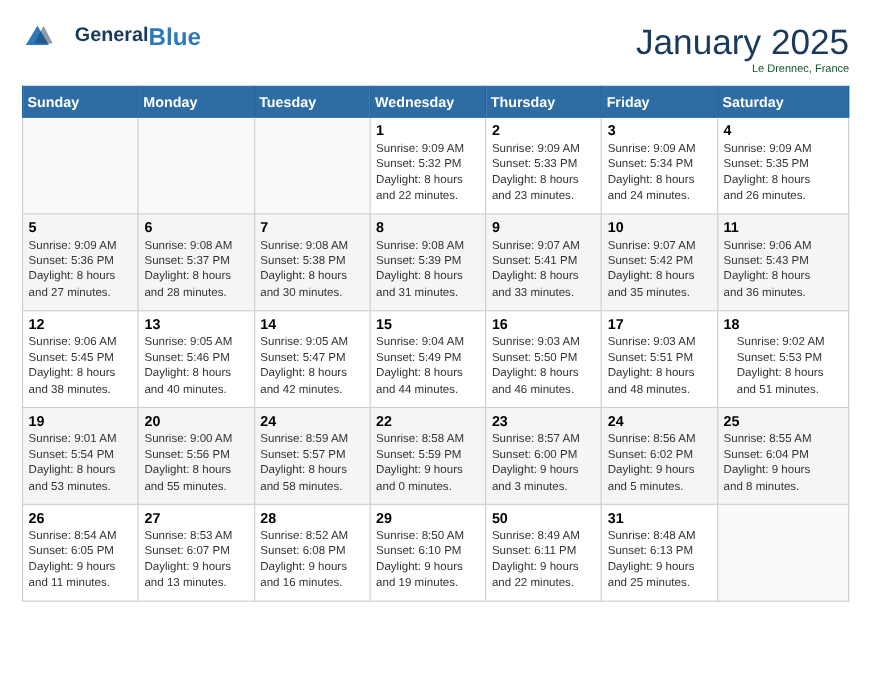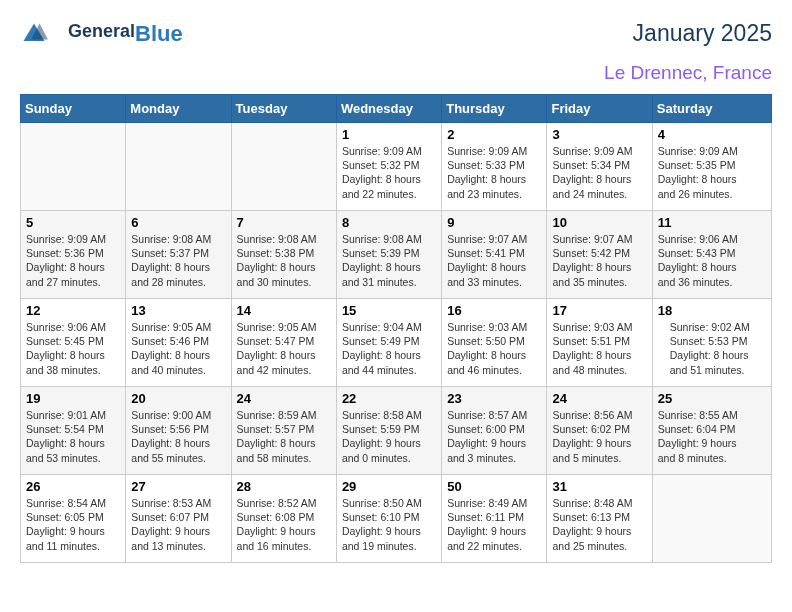--- a/index.html
+++ b/index.html
@@ -34,28 +34,28 @@
       line-height: 1.1;
     }
     .logo-icon {
       width: 28px;
       height: 28px;
     }
     .title-block {
       text-align: right;
     }
     .month-title {
-      font-size: 23px;
+      font-size: 32px;
       font-weight: normal;
       color: #1a3a5c;
     }
     .location {
-      font-size: 19px;
-      color: #8b5cf6;
-      margin-top: 15px;
+      font-size: 10px;
+      color: #14532d;
+      margin-top: 0;
     }
     table {
       width: 100%;
       border-collapse: collapse;
       font-size: 11px;
     }
     thead tr th {
       background-color: #2e6da4;
       color: #fff;
       padding: 6px 4px;

